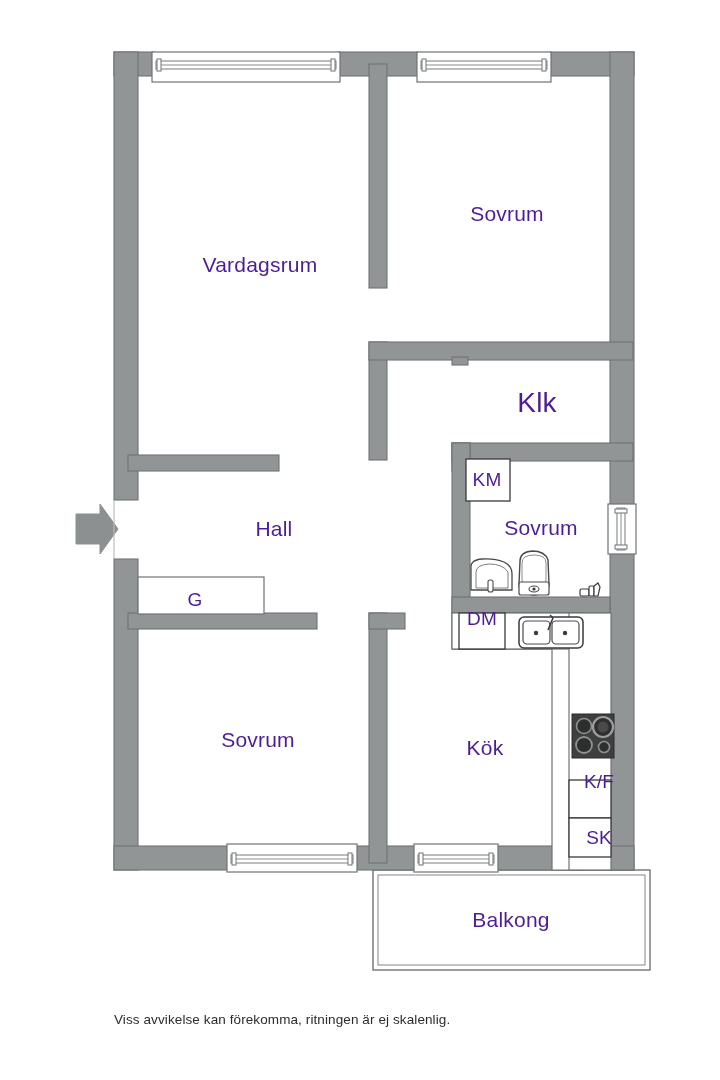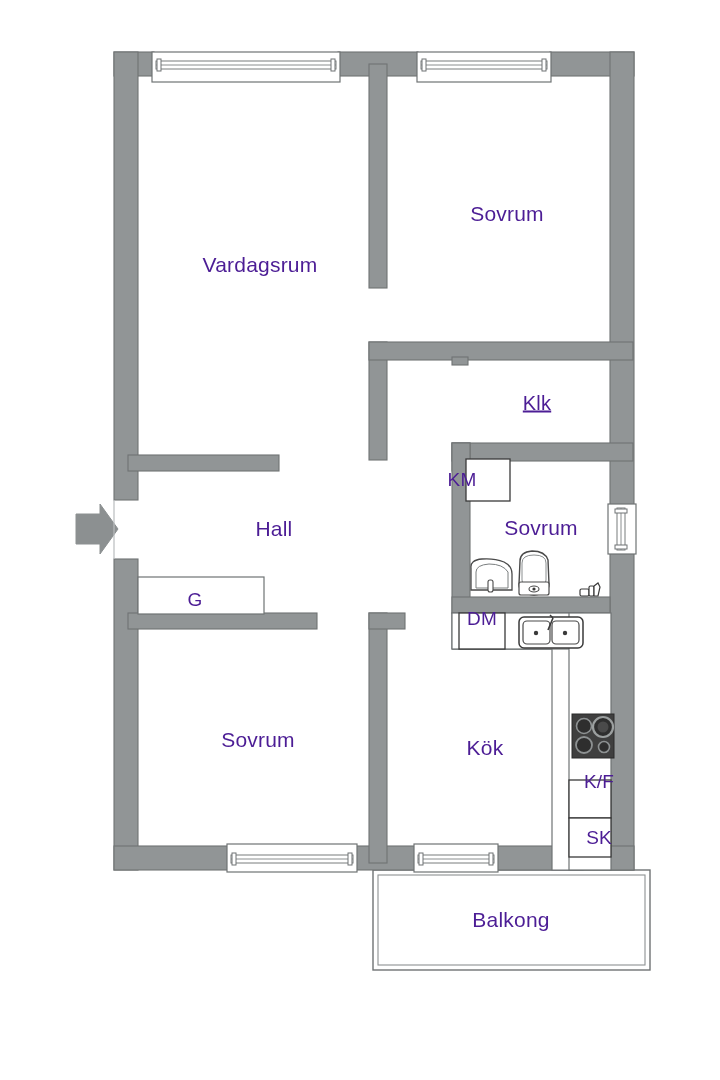--- a/index.html
+++ b/index.html
@@ -30,21 +30,21 @@
   }
   .room-label {
     position: absolute;
     font-family: "Liberation Sans", sans-serif;
     color: #4c1d95;
     white-space: nowrap;
     transform: translate(-50%, -50%);
     letter-spacing: 0.2px;
   }
   .room-label.big   { font-size: 21px; }
-  .room-label.mid   { font-size: 20px; text-decoration: underline; }
+  .room-label.mid   { font-size: 28px; }
   .room-label.boxed { font-size: 19px; }
   .caption {
     position: absolute;
     font-family: "Liberation Sans", sans-serif;
     font-size: 13.5px;
     color: #2c2c2c;
     white-space: nowrap;
     letter-spacing: 0.1px;
   }
 </style>
@@ -228,20 +228,21 @@
 
   <div class="room-label big" style="left:260px; top:265px;text-align:center;">Vardagsrum</div>
   <div class="room-label big" style="left:507px; top:214px;">Sovrum</div>
   <div class="room-label mid" style="left:537px; top:403px;">Klk</div>
   <div class="room-label big" style="left:541px; top:528px;">Sovrum</div>
   <div class="room-label big" style="left:274px; top:529px;">Hall</div>
   <div class="room-label big" style="left:258px; top:740px;">Sovrum</div>
   <div class="room-label big" style="left:485px; top:748px;">Kök</div>
   <div class="room-label big" style="left:511px; top:920px;">Balkong</div>
 
-  <div class="room-label boxed" style="left:462px; top:480px;text-align:center;">KM</div>
+  <div class="room-label boxed" style="left:487px; top:480px;text-align:center;">KM</div>
   <div class="room-label boxed" style="left:195px; top:600px;">G</div>
   <div class="room-label boxed" style="left:482px; top:619px;">DM</div>
   <div class="room-label boxed" style="left:599px; top:782px;">K/F</div>
   <div class="room-label boxed" style="left:599px; top:838px;">SK</div>
 
+  <div class="caption" style="left:114px; top:1012px;">Viss avvikelse kan förekomma, ritningen är ej skalenlig.</div>
 
 </div>
 
 </body></html>

